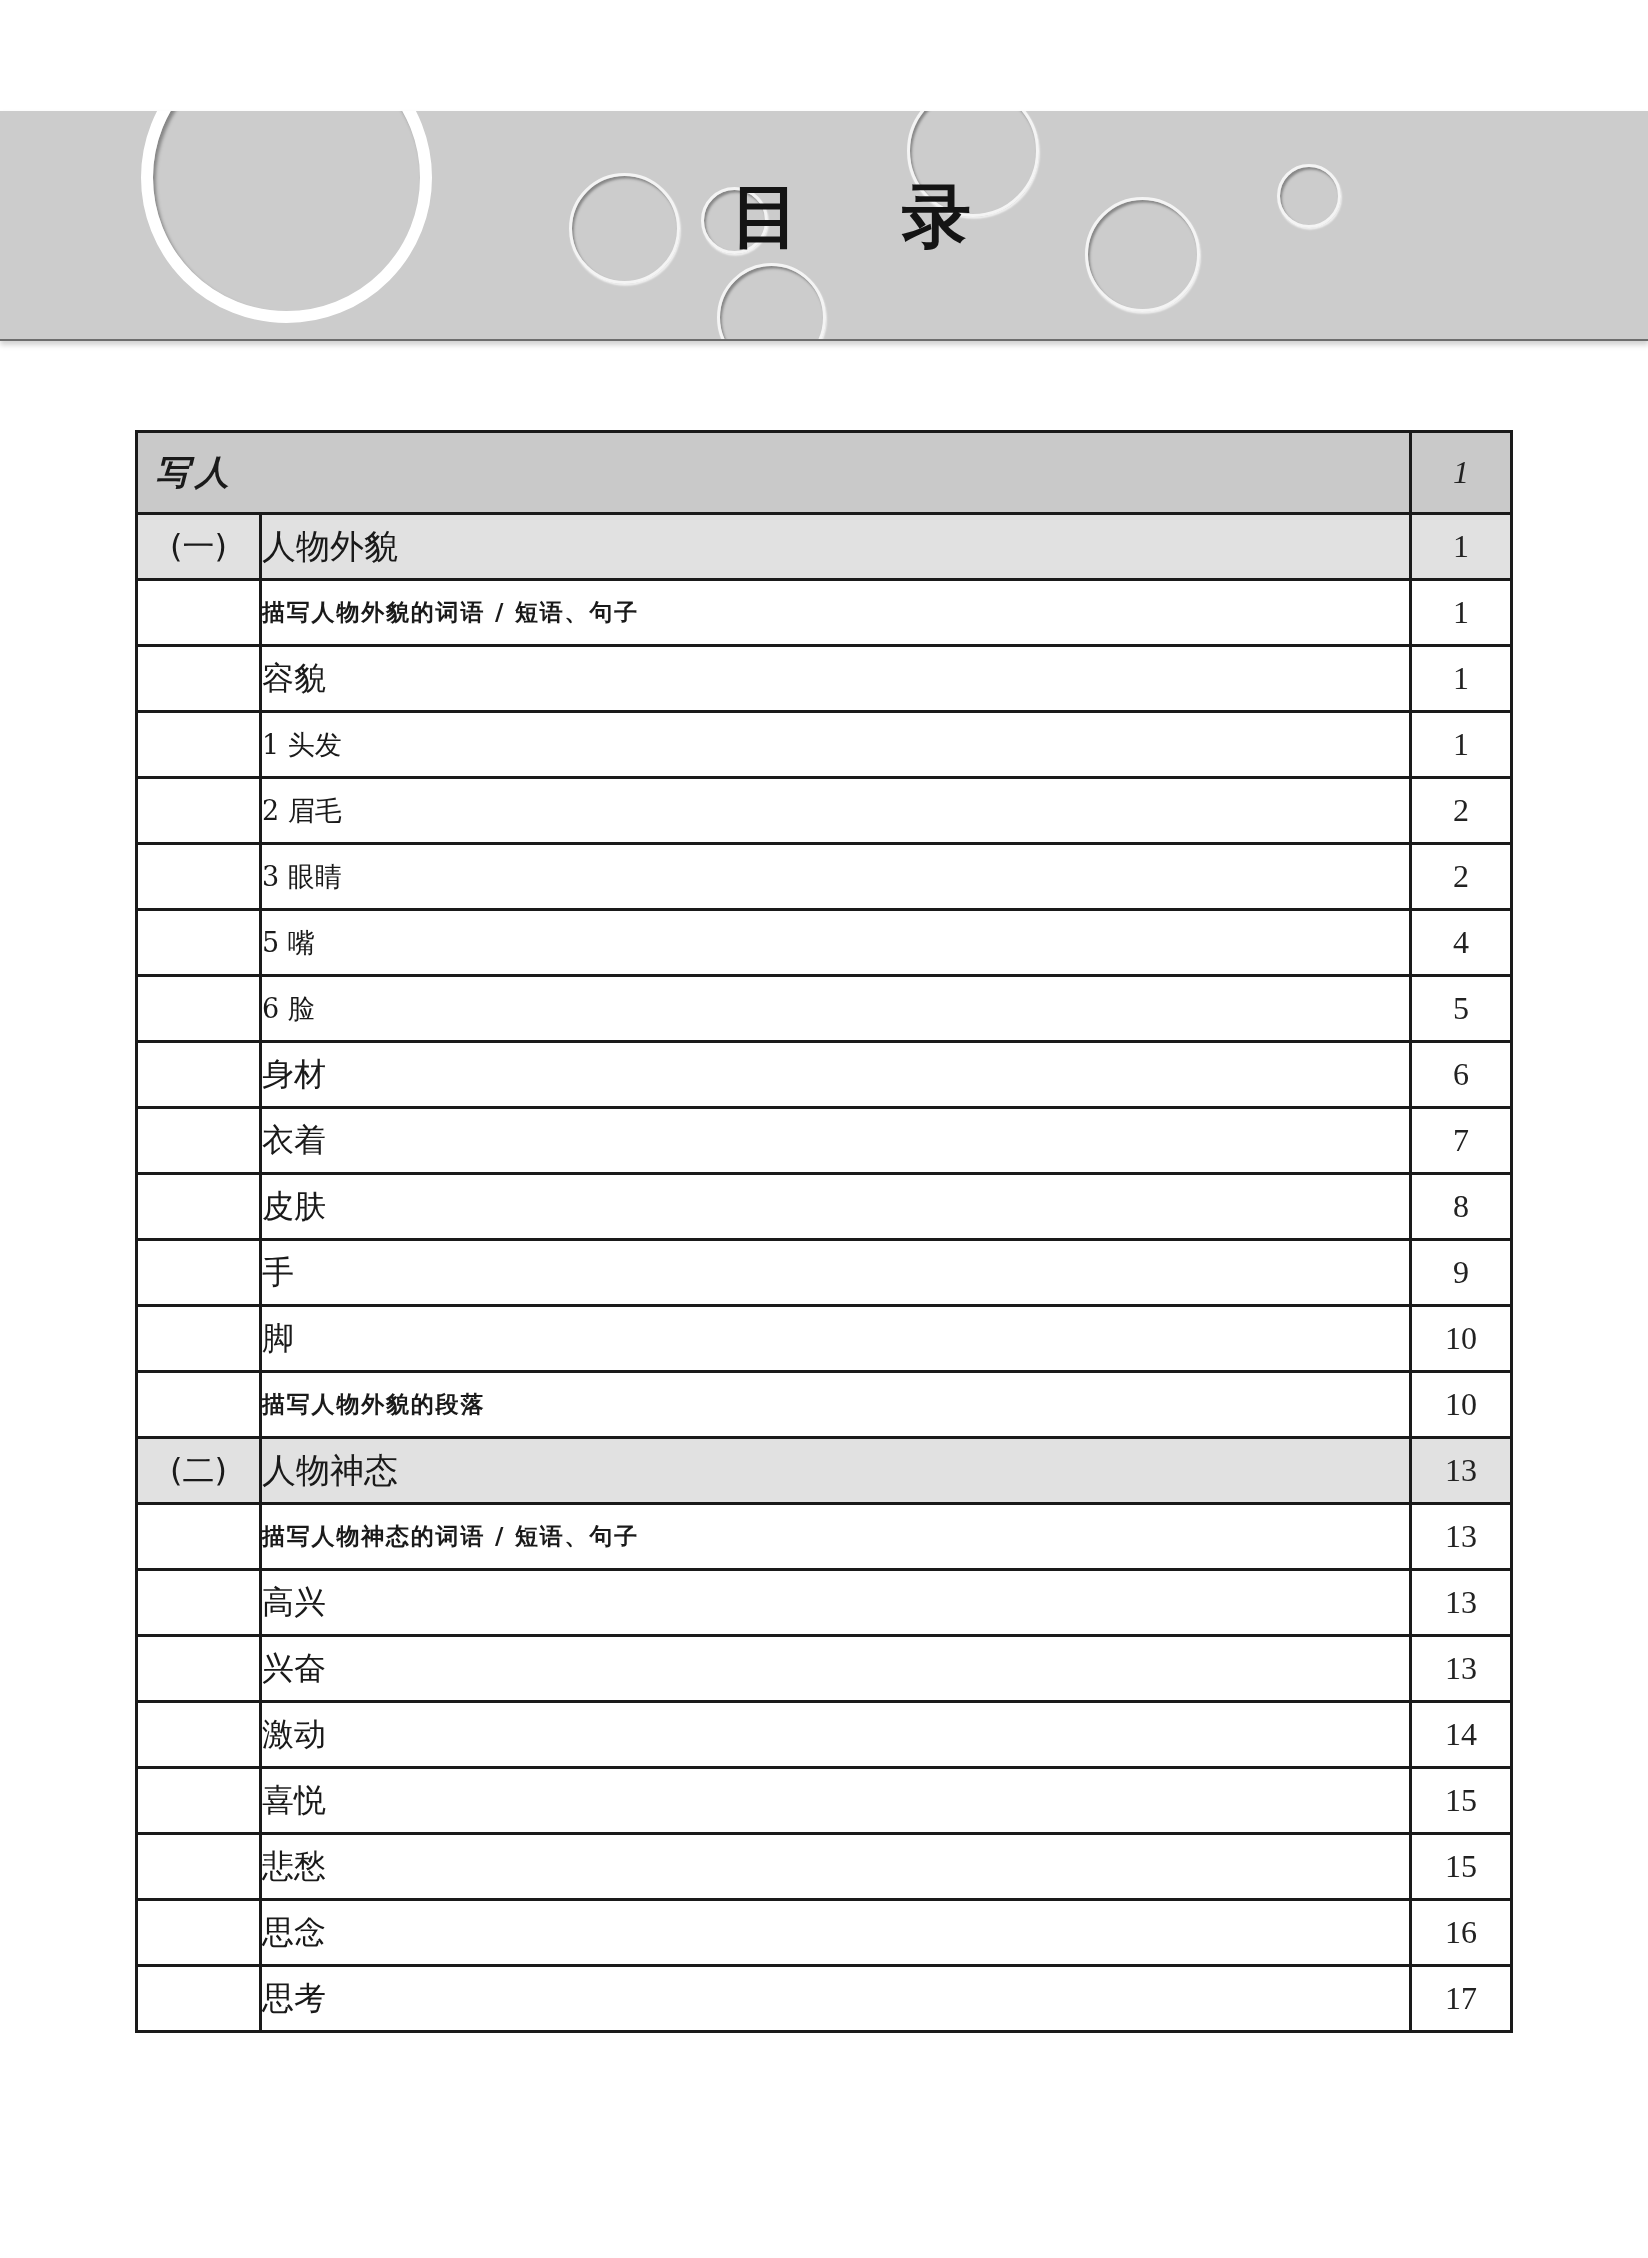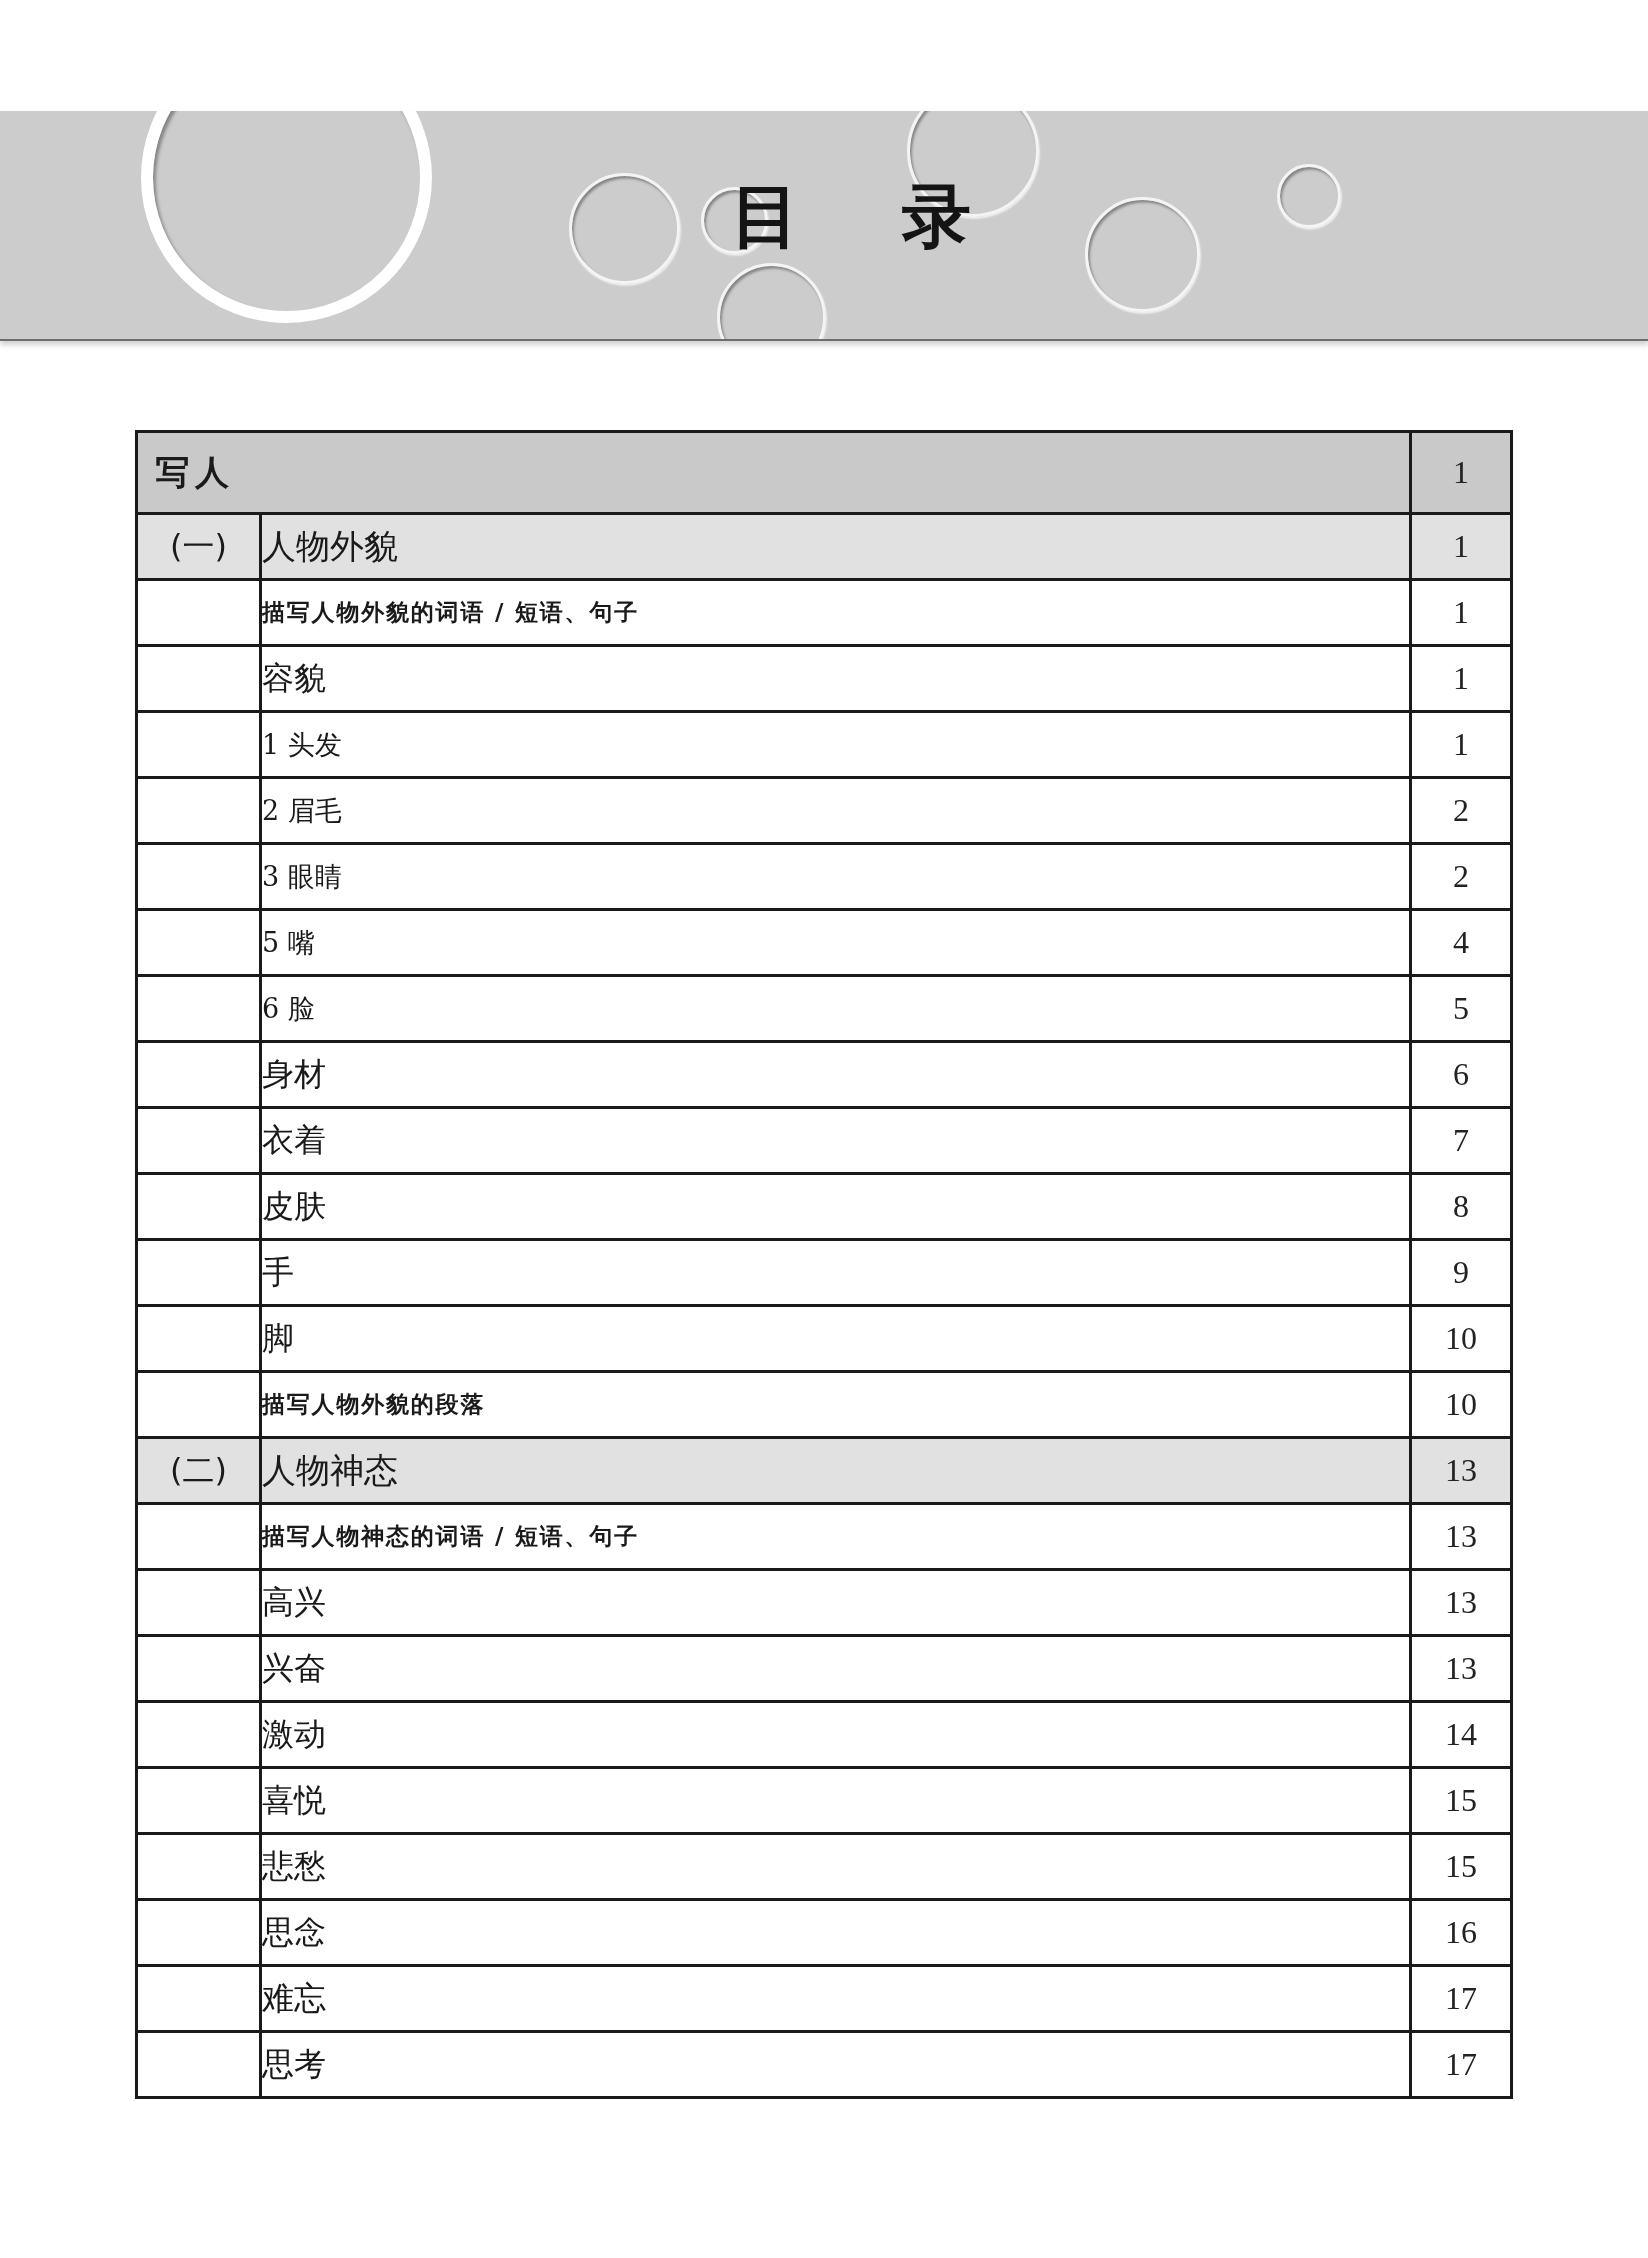--- a/index.html
+++ b/index.html
@@ -33,21 +33,21 @@
       position: absolute; left: 135px; top: 430px; width: 1374px;
       border-collapse: collapse; table-layout: fixed;
     }
     .toc td {
       border: 3.5px solid #1a1a1a; padding: 0; height: 63px; vertical-align: middle;
       background: #ffffff;
     }
     .toc col.c1 { width: 124px; }
     .toc col.c2 { width: 1150px; }
     .toc col.c3 { width: 101px; }
-    .toc tr.part td { background: #c9c9c9; height: 79px; }
+    .toc tr.part td { background: #c9c9c9; height: 79px; font-style: italic; }
     .toc tr.section td { background: #e1e1e1; }
     .label { font-size: 32px; white-space: nowrap; }
     .part .label { font-weight: bold; font-size: 34px; padding-left: 17.6px; letter-spacing: 5.3px; }
     .section .label { font-size: 34px; }
     .num-col { text-align: center; font-size: 32px; font-family: "DejaVu Sans", sans-serif; }
     .page {
       text-align: center; font-family: "Liberation Serif", serif; font-size: 32px; color: #222;
     }
     .item-heading .label { font-weight: bold; font-size: 23px; letter-spacing: 1.8px; }
     .item-numbered .label { font-family: "DejaVu Serif", serif; font-size: 27px; }
@@ -184,23 +184,18 @@
         <td><span class="label">悲愁</span></td>
         <td class="page">15</td>
       </tr>
       <tr class="item-item">
         <td class="num-col"></td>
         <td><span class="label">思念</span></td>
         <td class="page">16</td>
       </tr>
       <tr class="item-item">
         <td class="num-col"></td>
-        <td><span class="label">难忘</span></td>
-        <td class="page">17</td>
-      </tr>
-      <tr class="item-item">
-        <td class="num-col"></td>
         <td><span class="label">思考</span></td>
         <td class="page">17</td>
       </tr>
     </tbody>
 </table>
 
 
 </body></html>

